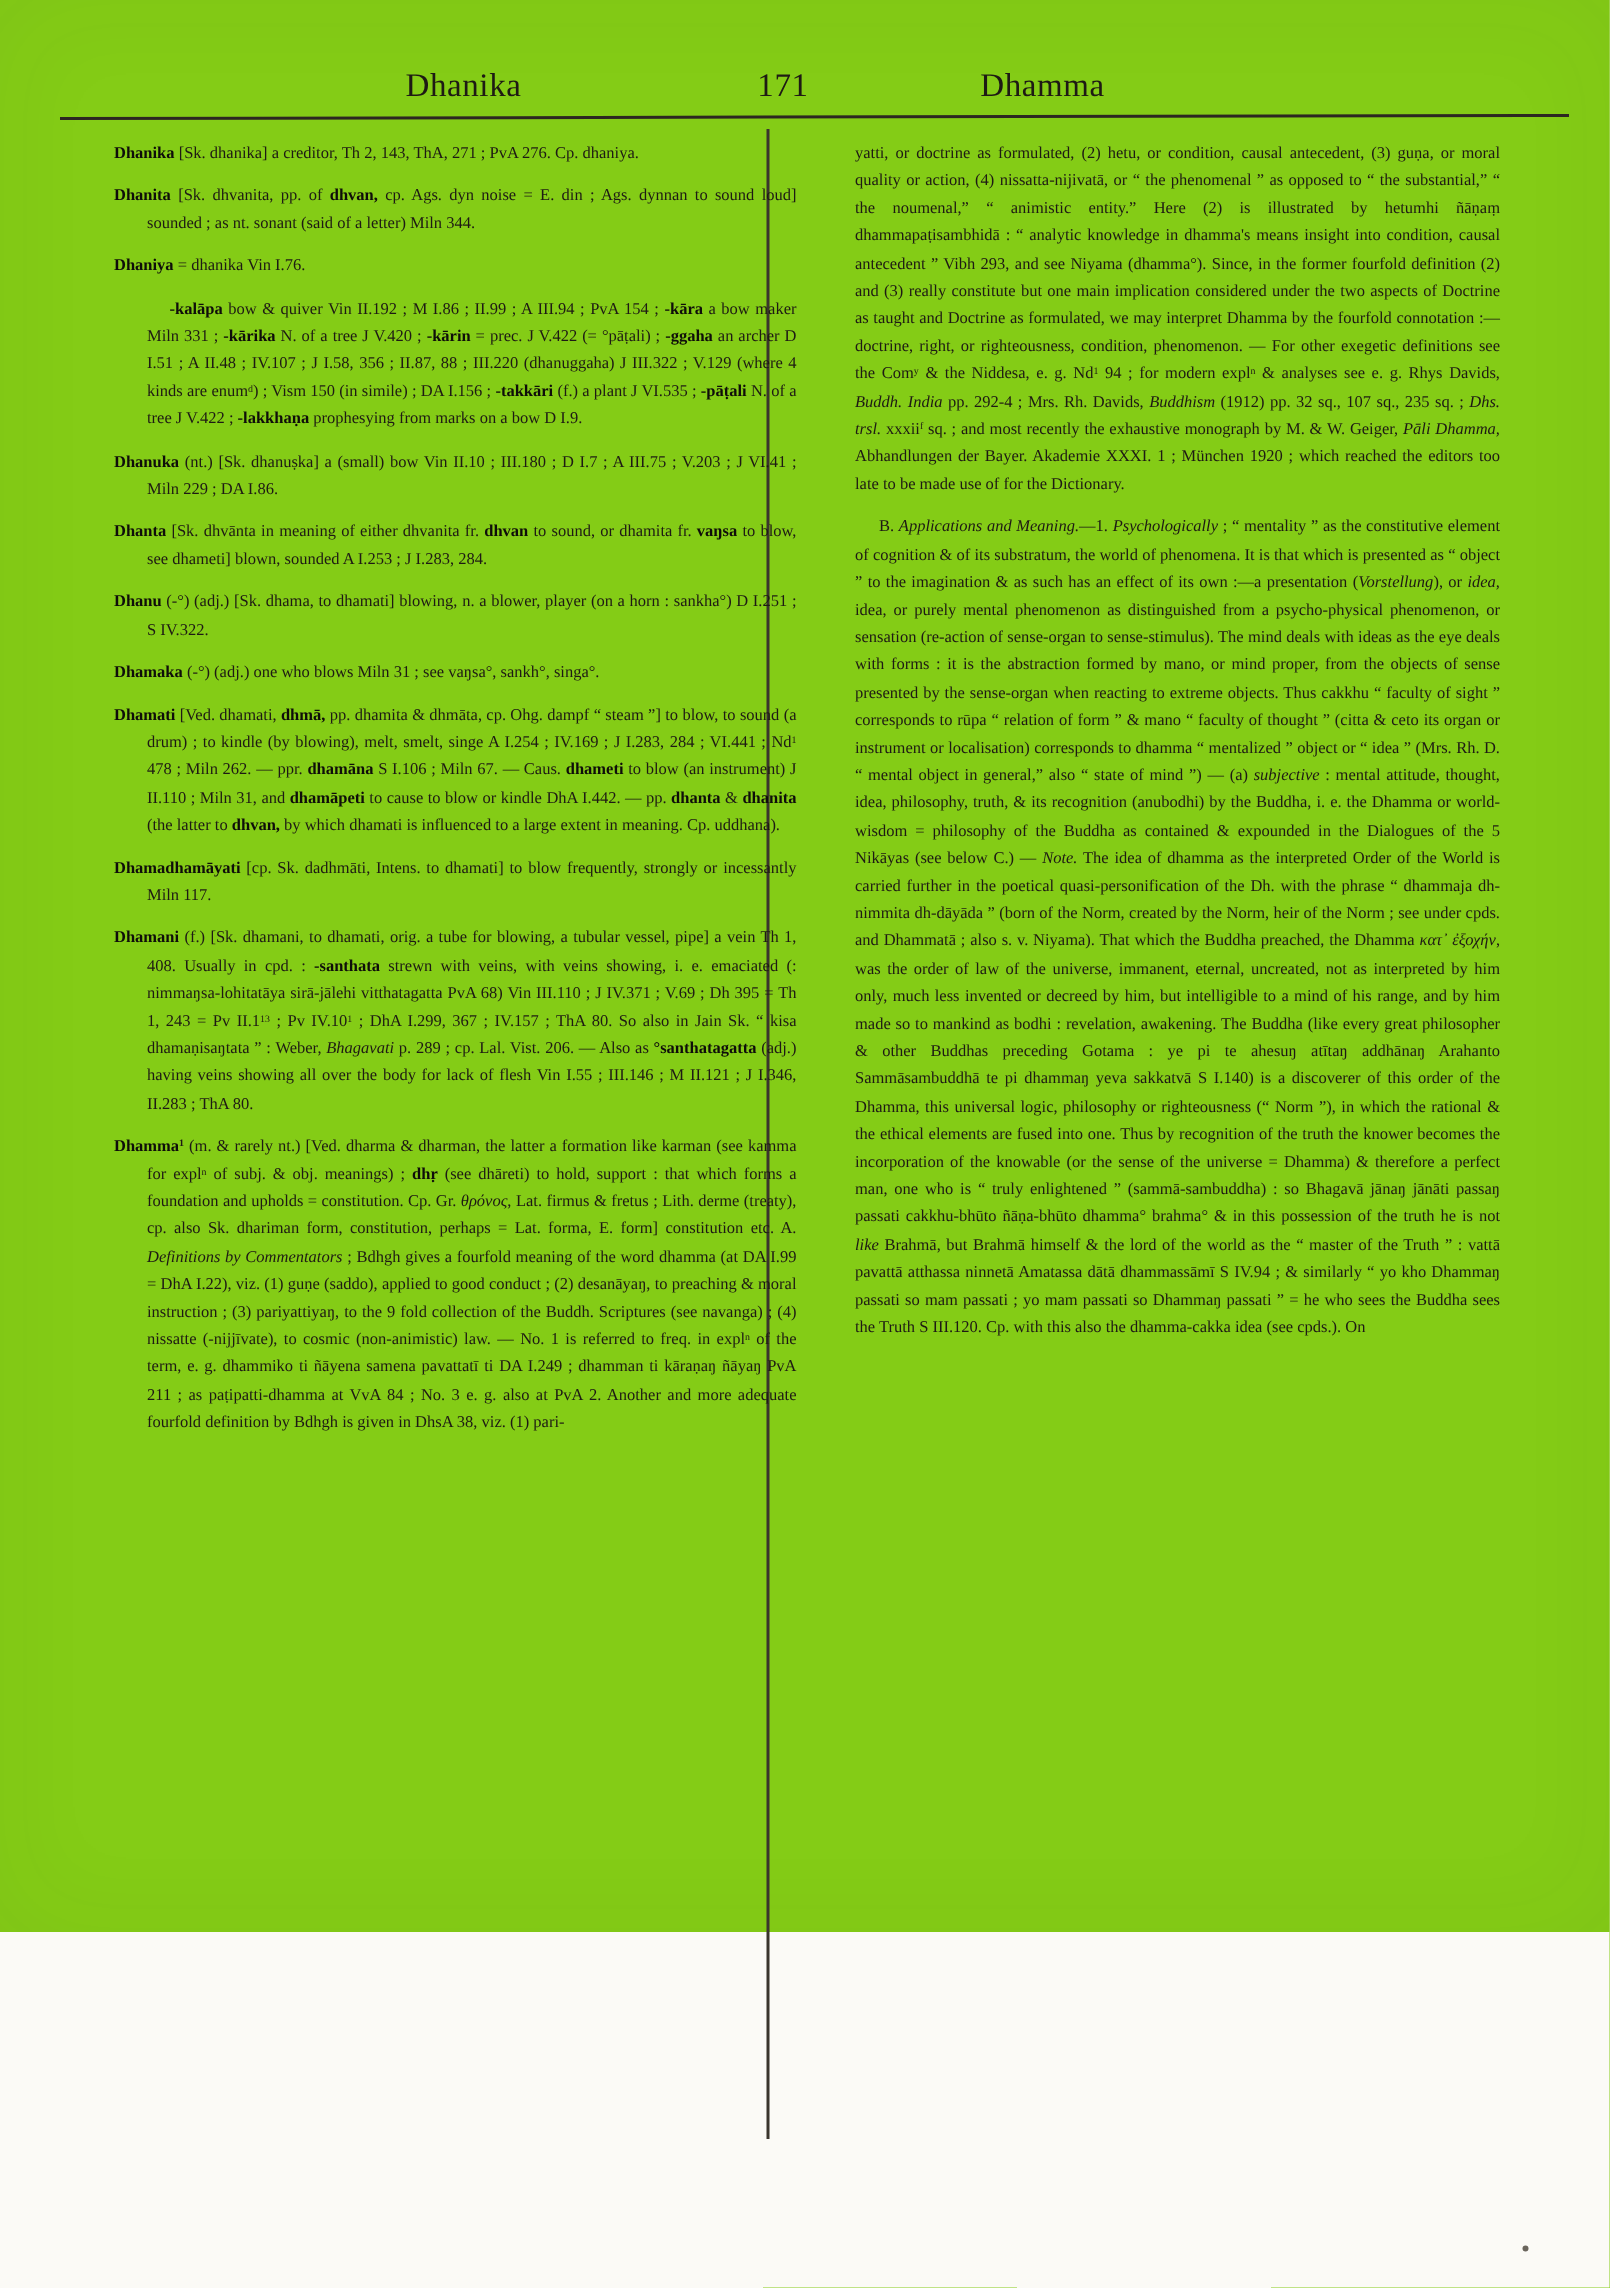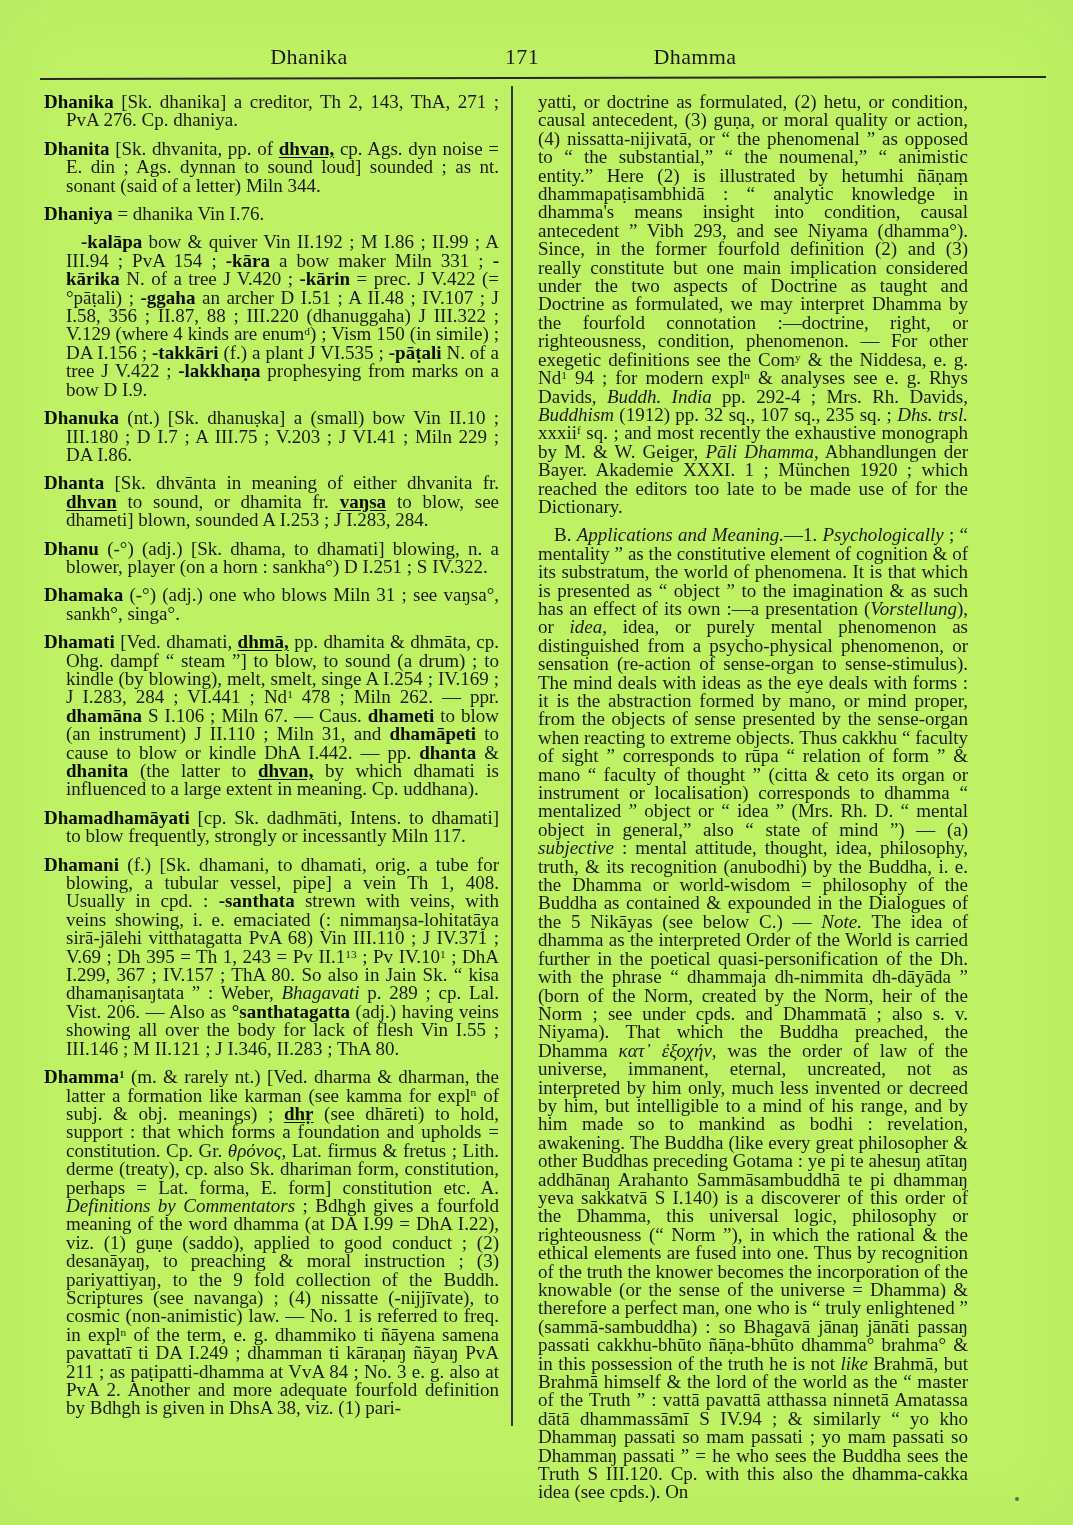--- a/index.html
+++ b/index.html
@@ -4,51 +4,52 @@
 <style>
   html,body{margin:0;padding:0;}
   body{
     width:1073px;height:1525px;
     background:#fbfaf6;
     font-family:"Liberation Serif","DejaVu Serif",serif;
     color:#1e1a14;
     overflow:hidden;
   }
   .page{
-    position:relative;width:1073px;height:1525px;
-    background:#bef264;
+    position:relative;width:1073px;height:1288px;
+    background:#84cc16;
     box-shadow:inset 0 0 70px rgba(60,50,30,0.05);
   }
   .running-head{
     position:absolute;top:44px;transform:translateX(-50%);
     font-size:22px;letter-spacing:0.4px;white-space:nowrap;
   }
   .head-rule{
     position:absolute;left:40px;top:77px;width:1006px;height:2px;
     background:#2c2721;transform:rotate(-0.12deg);
   }
   .col-divider{
     position:absolute;left:511px;top:86px;width:2px;height:1340px;
     background:#3a352d;
   }
   .col{
     position:absolute;top:93px;
-    font-size:19px;line-height:18.4px;
+    font-size:11px;line-height:18.4px;
     text-align:justify;
+    margin-left:32px;
   }
   #col-left{left:44px;width:455px;}
   #col-right{left:538px;width:430px;}
   .col p{margin:0 0 10px 0;}
   .col p.entry{padding-left:22px;text-indent:-22px;}
   .col p.entry.tight{margin-bottom:0;}
   .col p.sub{padding-left:22px;text-indent:15px;}
   .col p.cont{text-indent:0;}
   .col p.para{text-indent:16px;}
   b{font-weight:bold;color:#0f0d0a;}
-  b.u{text-decoration:underline;text-underline-offset:2px;}
+  b.u{text-underline-offset:2px;}
   i{font-style:italic;}
   sup{font-size:0.6em;line-height:0;vertical-align:baseline;position:relative;top:-0.45em;}
   sup.b{font-weight:bold;}
   .ink-speck{
     position:absolute;left:1015px;top:1497px;width:4px;height:4px;
     border-radius:50%;background:#6a655c;
   }
 </style>
 </head>
 <body>

